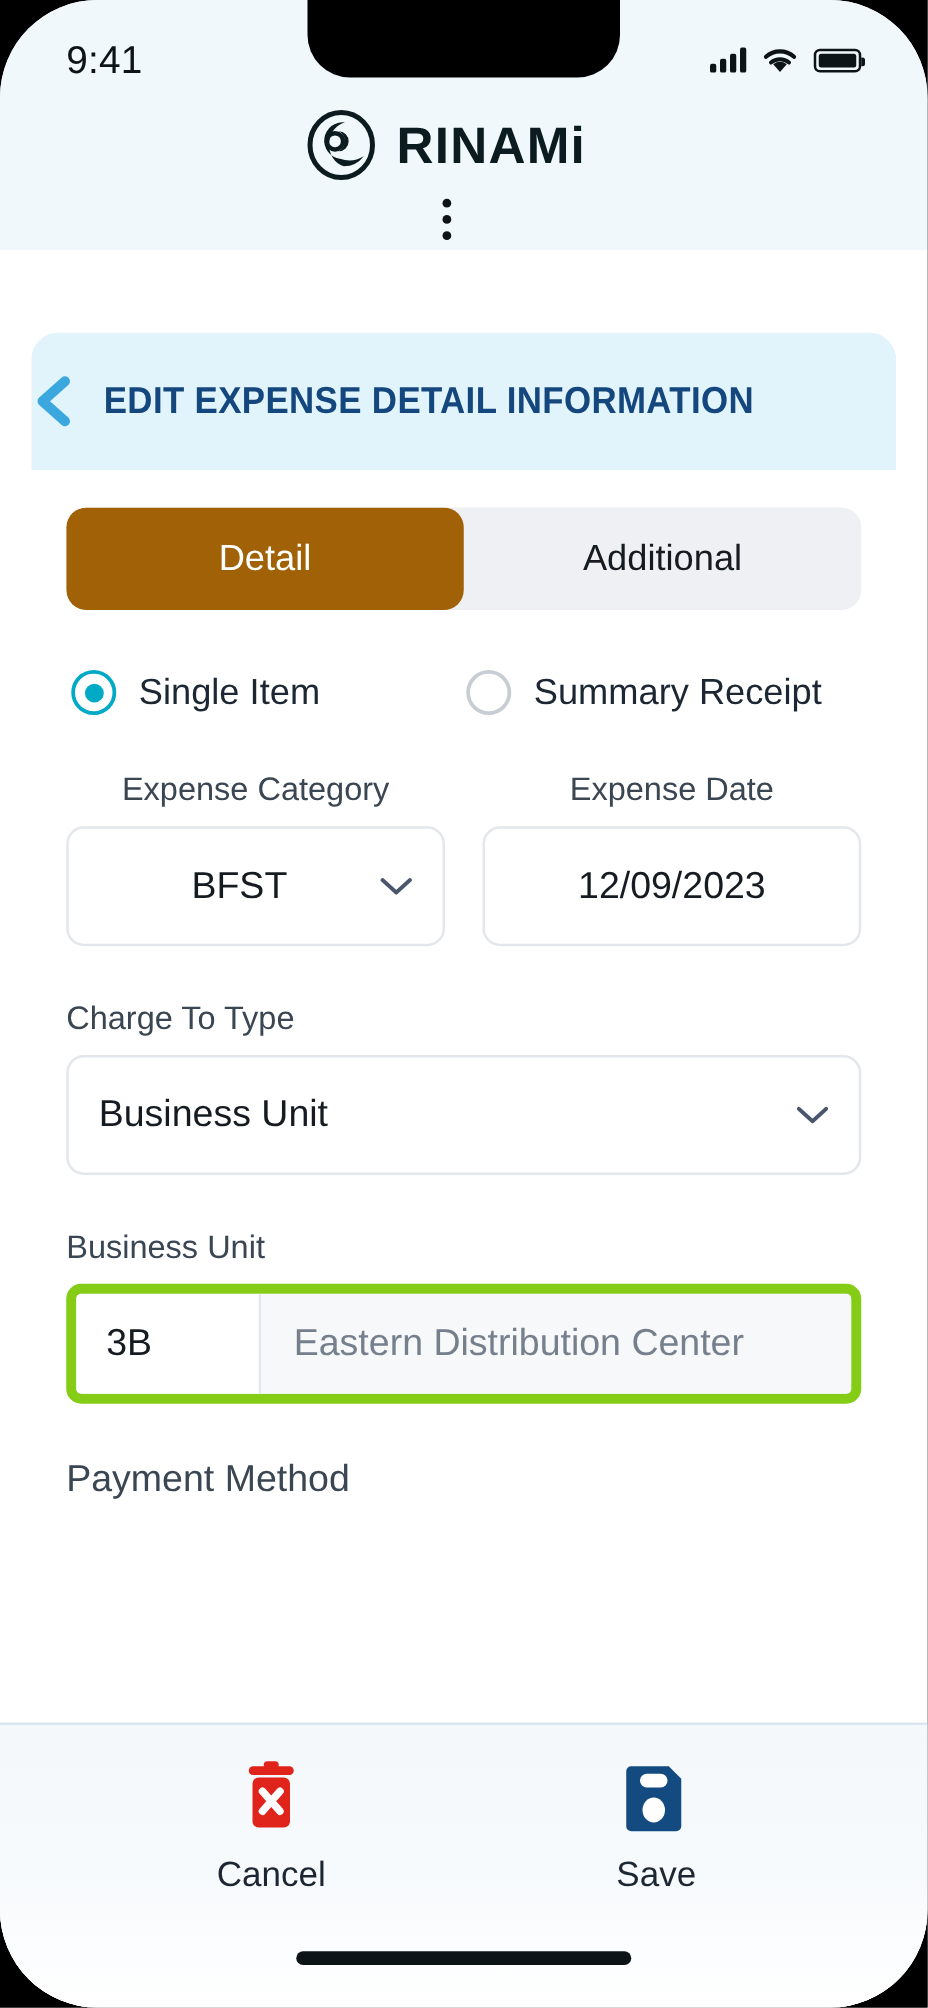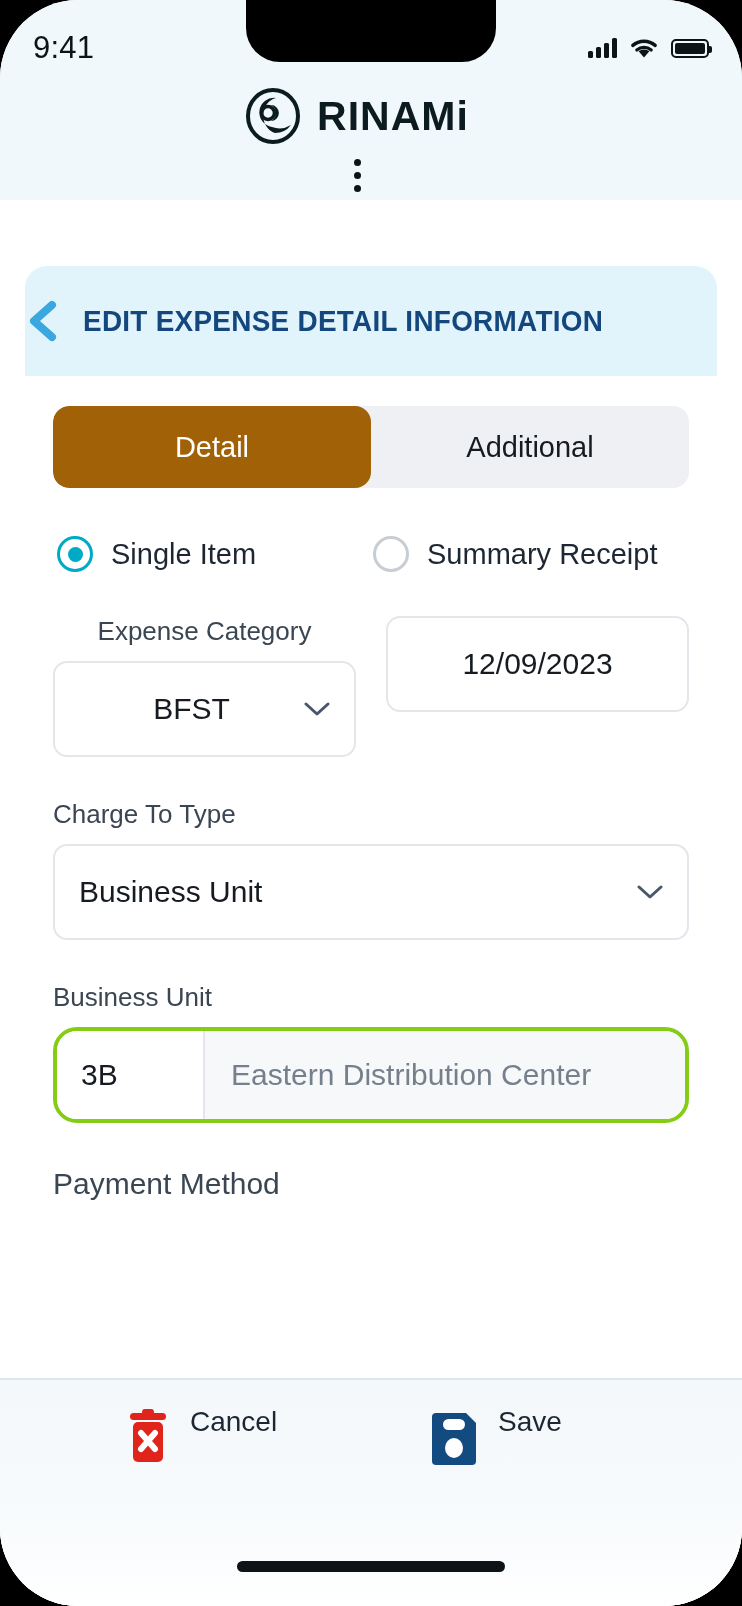--- a/index.html
+++ b/index.html
@@ -21,21 +21,21 @@
   }
 
   
   .statusbar {
     position: relative;
     height: 88px;
     background: #F0F8FB;
     display: flex;
     align-items: center;
     justify-content: space-between;
-    padding: 0 33px;
+    padding: 0 53px;
   }
   .status-time {
     font-size: 31px;
     font-weight: 500;
     color: #0d1418;
     letter-spacing: .2px;
     margin-top: 8px;
   }
   .status-right {
     display: flex;
@@ -202,22 +202,22 @@
   .chev {
     width: 26px; height: 16px; flex: none;
   }
 
   .block { margin-top: 42px; }
 
   
   .split {
     display: flex;
     height: 96px;
-    border: 4px solid #84cc16;
-    border-radius: 24px;
+    border: 8px solid #84cc16;
+    border-radius: 12px;
     overflow: hidden;
     background: #fff;
   }
   .split .code {
     width: 148px;
     display: flex; align-items: center;
     padding-left: 24px;
     font-size: 30px;
     color: #161b22;
     background: #fff;
@@ -247,21 +247,21 @@
     background: linear-gradient(180deg,#F4F8FB 0%, #F7FAFC 55%, #FFFFFF 100%);
     border-top: 2px solid #DCE6EE;
     display: flex;
     justify-content: center;
     gap: 118px;
     padding-top: 26px;
     z-index: 5;
   }
   .action {
     width: 190px;
-    display: flex; flex-direction: row; gap: 16px;
+    display: flex; flex-direction: column; align-items: center; gap: 16px;
     cursor: pointer;
   }
   .action .glyph { height: 62px; display:flex; align-items:center; justify-content:center; }
   .action .lbl { font-size: 28px; color: #1d2733; }
 
   .home-indicator {
     position: absolute;
     left: 50%; transform: translateX(-50%);
     bottom: 34px;
     width: 268px; height: 11px;
@@ -348,20 +348,21 @@
           <div class="col">
             <div class="field-label">Expense Category</div>
             <div class="inputbox">
               <span class="val">BFST</span>
               <svg class="chev" viewBox="0 0 26 16">
                 <path d="M2 3 L13 13 L24 3" stroke="#49566b" stroke-width="3" fill="none" stroke-linecap="round" stroke-linejoin="round"></path>
               </svg>
             </div>
           </div>
           <div class="col">
+            <div class="field-label">Expense Date</div>
             <div class="inputbox">
               <span class="val">12/09/2023</span>
             </div>
           </div>
         </div>
 
         <div class="block">
           <div class="field-label">Charge To Type</div>
           <div class="inputbox">
             <span class="val">Business Unit</span>

